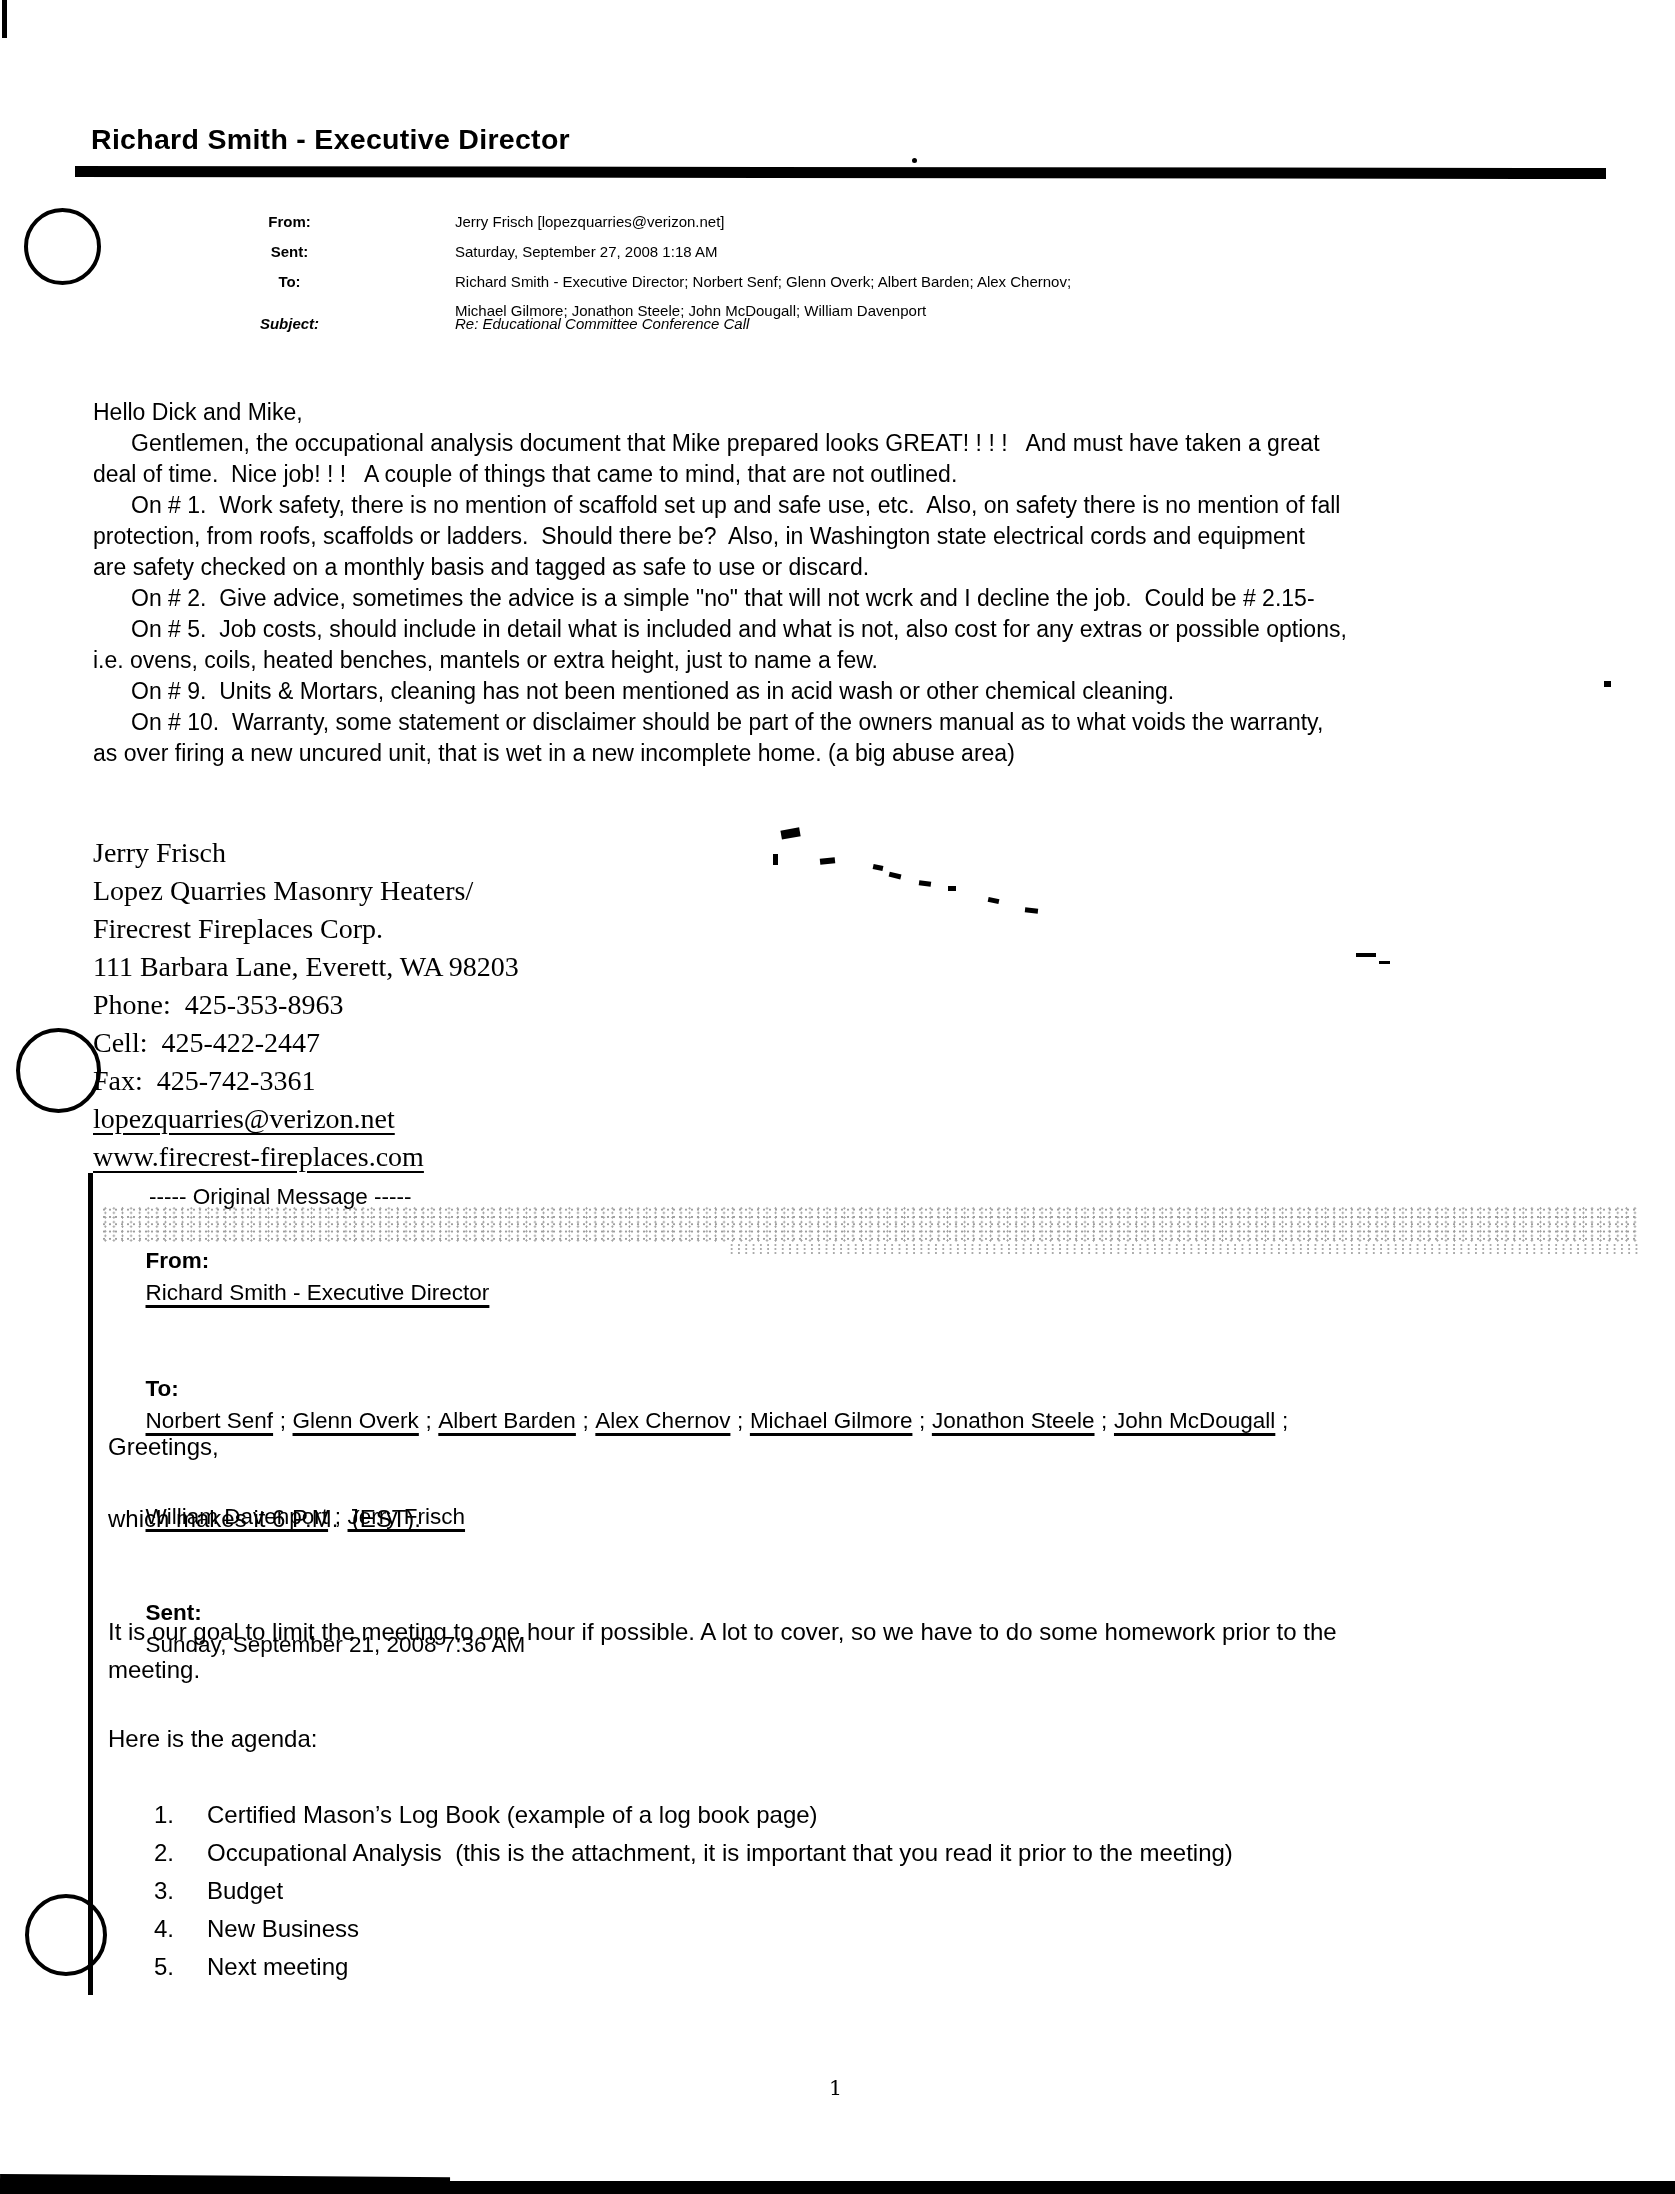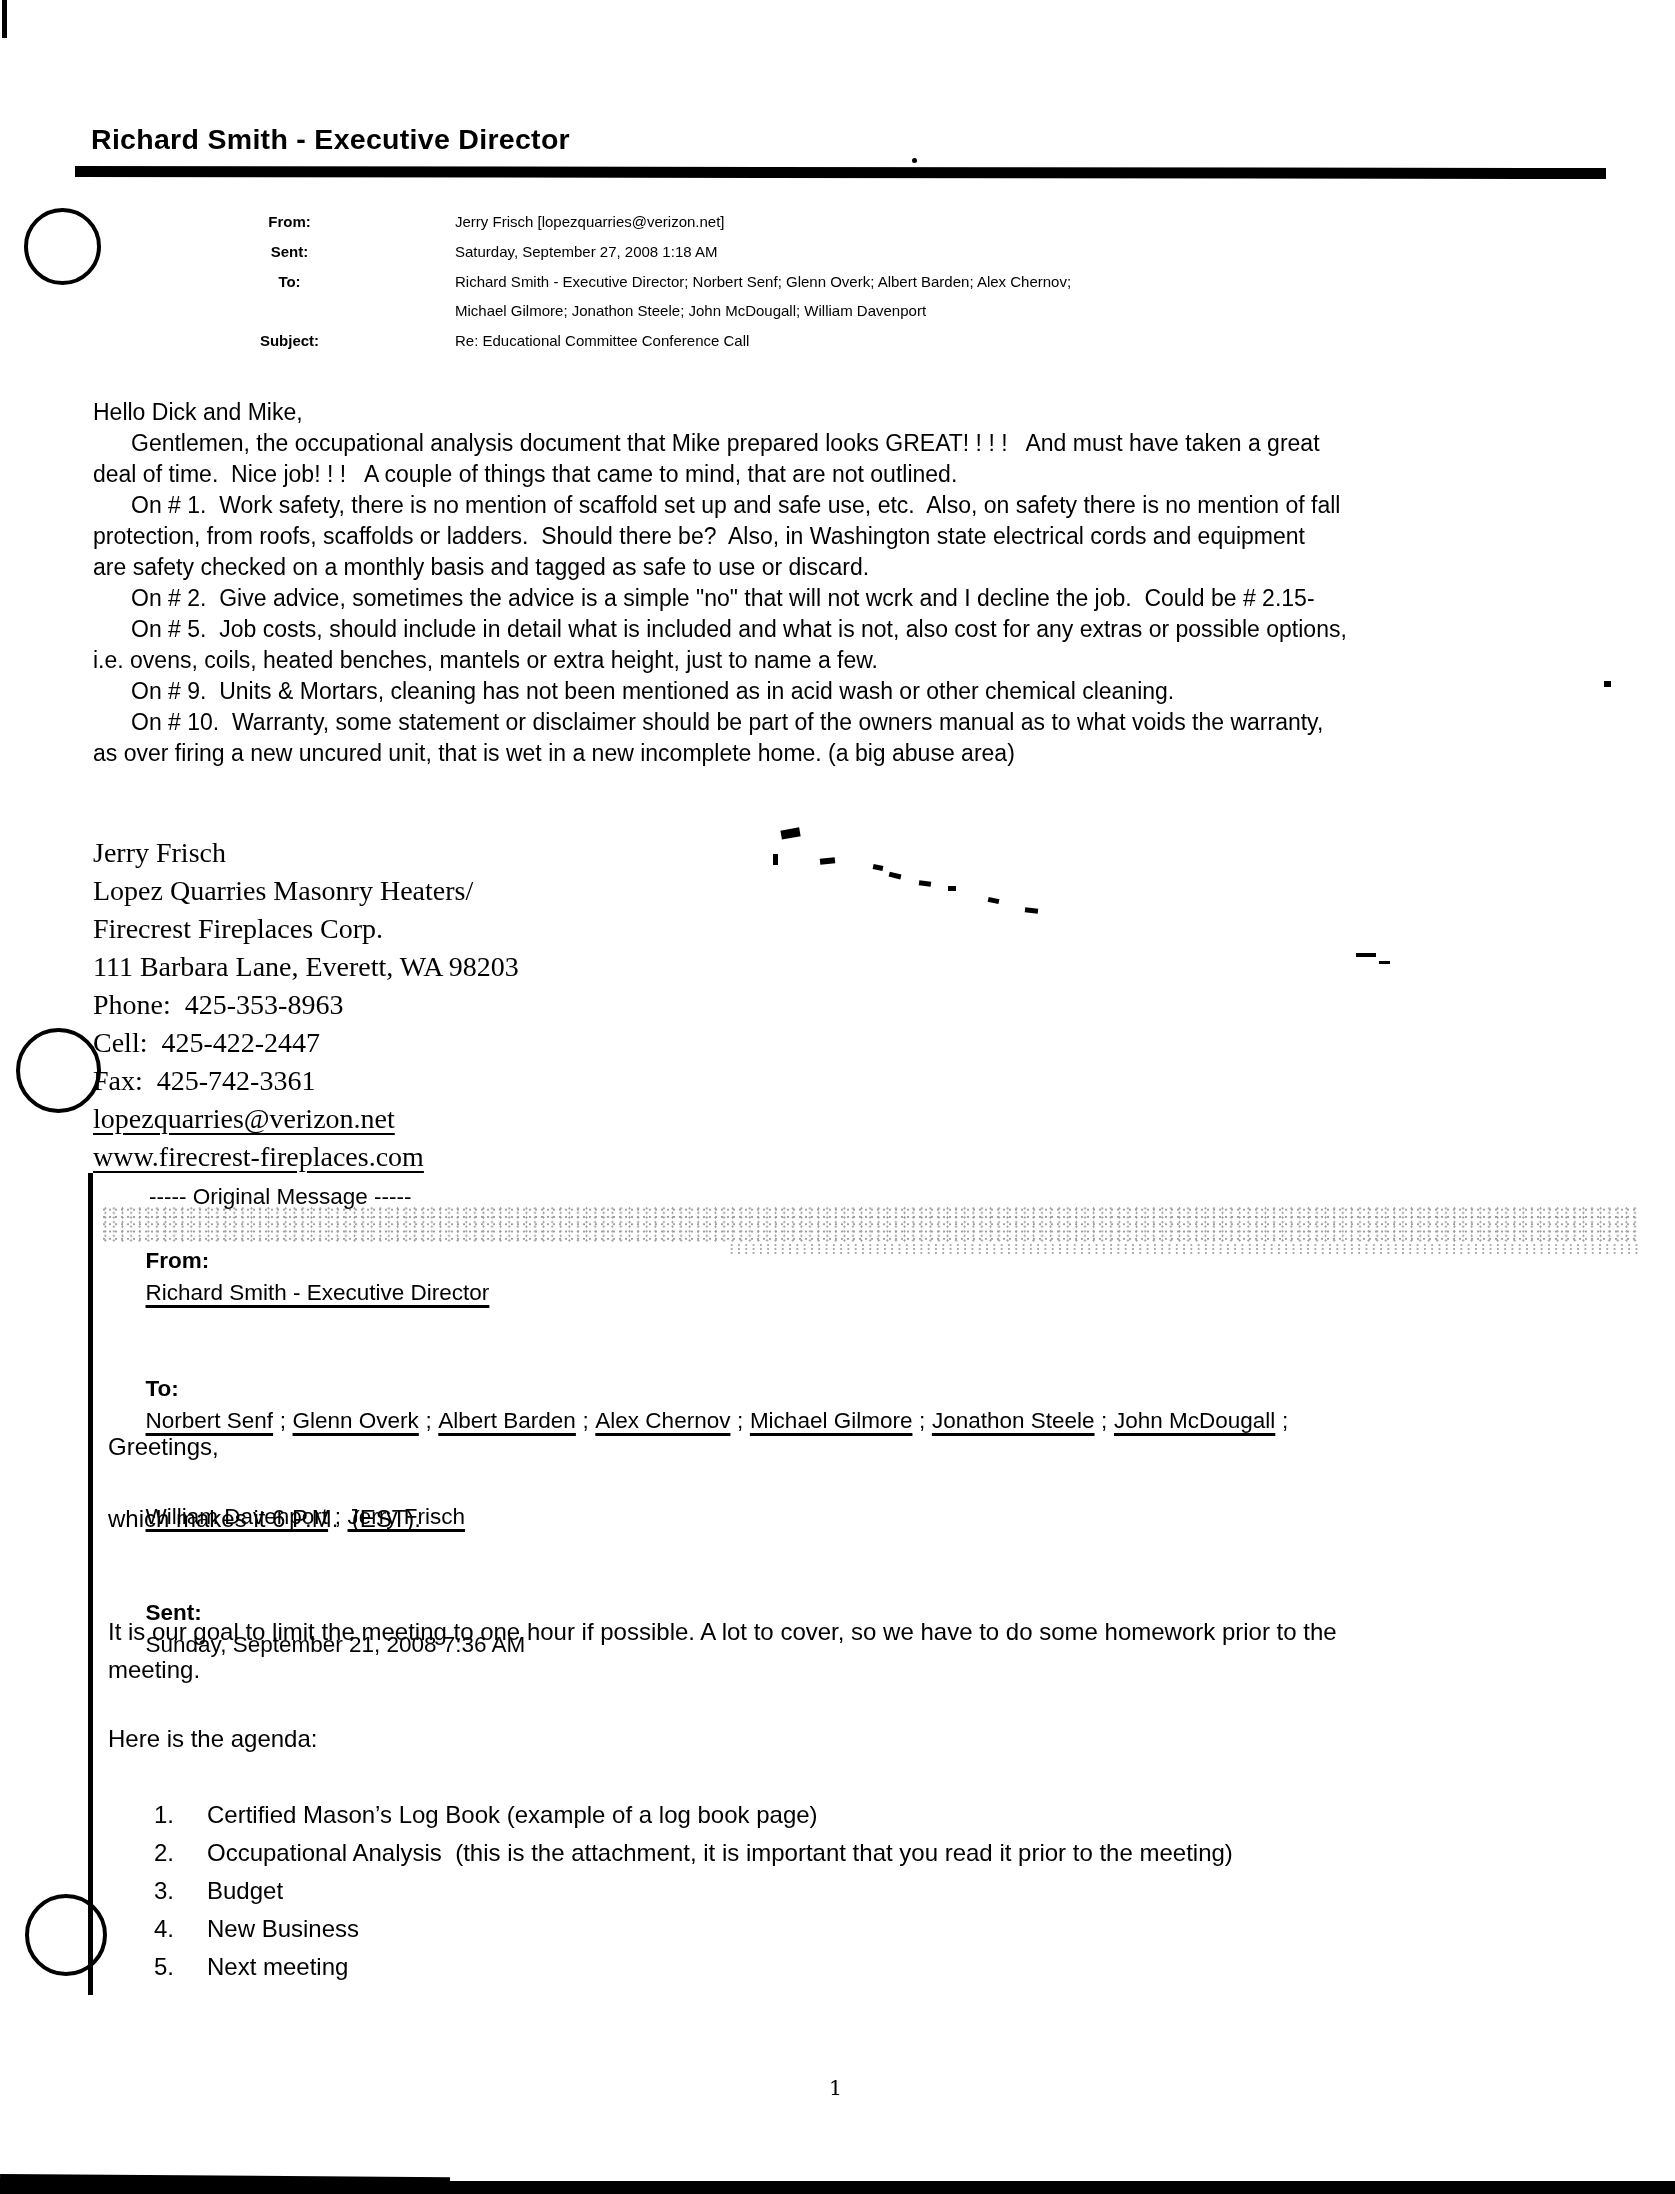--- a/index.html
+++ b/index.html
@@ -97,21 +97,21 @@
     </div>
     <div class="eh-line" style="top:226px;">
       <span class="eh-label">Sent:</span><span>Saturday, September 27, 2008 1:18 AM</span>
     </div>
     <div class="eh-line" style="top:256px;">
       <span class="eh-label">To:</span><span>Richard Smith - Executive Director; Norbert Senf; Glenn Overk; Albert Barden; Alex Chernov;</span>
     </div>
     <div class="eh-line" style="top:285px;">
       <span class="eh-label"></span><span>Michael Gilmore; Jonathon Steele; John McDougall; William Davenport</span>
     </div>
-    <div class="eh-line" style="top:315px;">
+    <div class="eh-line" style="top:298px;font-style:italic;">
       <span class="eh-label">Subject:</span><span>Re: Educational Committee Conference Call</span>
     </div>
   </div>
 
   <div class="abs body-block">
     <div class="body-line">Hello Dick and Mike,</div>
     <div class="body-line ind">Gentlemen, the occupational analysis document that Mike prepared looks GREAT! ! ! !   And must have taken a great</div>
     <div class="body-line">deal of time.  Nice job! ! !   A couple of things that came to mind, that are not outlined.</div>
     <div class="body-line ind">On # 1.  Work safety, there is no mention of scaffold set up and safe use, etc.  Also, on safety there is no mention of fall</div>
     <div class="body-line">protection, from roofs, scaffolds or ladders.  Should there be?  Also, in Washington state electrical cords and equipment</div>

